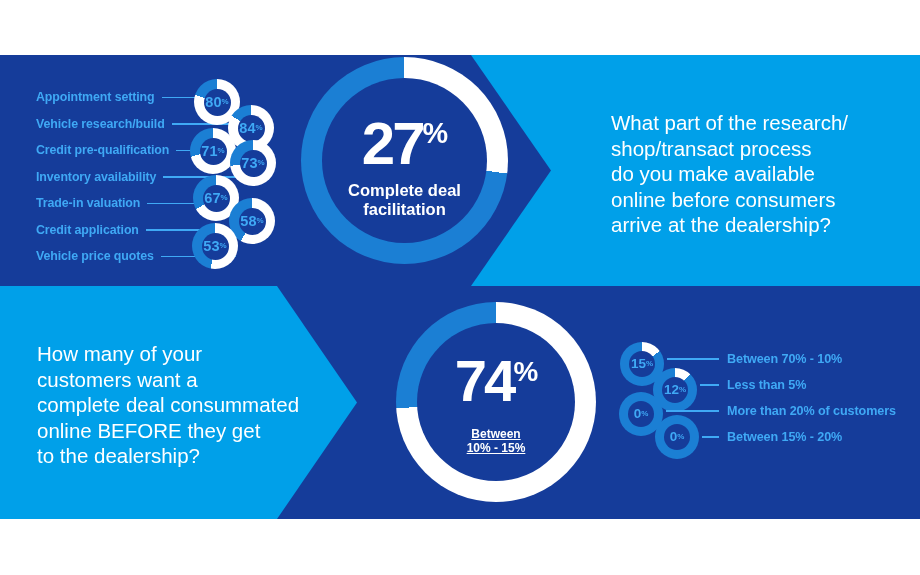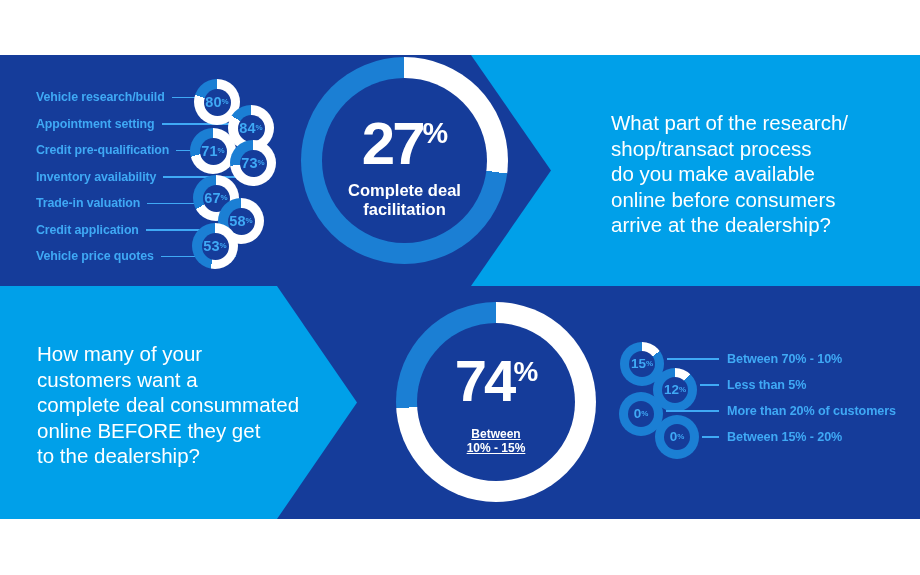--- a/index.html
+++ b/index.html
@@ -209,28 +209,28 @@
   </div>
 
   <div class="question" id="question-top">What part of the research/
 shop/transact process
 do you make available
 online before consumers
 arrive at the dealership?</div>
 
   <div id="label-list">
     <div class="label-row">
+      <span class="label-text">Appointment setting</span>
+      <span class="label-rule"></span>
+    </div>
+    <div class="label-row">
       <span class="label-text">Vehicle research/build</span>
       <span class="label-rule"></span>
     </div>
     <div class="label-row">
-      <span class="label-text">Appointment setting</span>
-      <span class="label-rule"></span>
-    </div>
-    <div class="label-row">
       <span class="label-text">Credit pre-qualification</span>
       <span class="label-rule"></span>
     </div>
     <div class="label-row">
       <span class="label-text">Inventory availability</span>
       <span class="label-rule"></span>
     </div>
     <div class="label-row">
       <span class="label-text">Trade-in valuation</span>
       <span class="label-rule"></span>
@@ -273,21 +273,21 @@
     </div>
   </div>
 
   <div class="donut mini" id="g-67" style="left: 193px; top: 175px; background: conic-gradient(rgb(255, 255, 255) 0deg, rgb(255, 255, 255) 241.2deg, rgb(27, 127, 212) 241.2deg, rgb(27, 127, 212) 360deg);">
     <div class="hole">
       <span class="val">67</span>
         <span class="val" style="font-size:8px;">%</span>
     </div>
   </div>
 
-  <div class="donut mini" id="g-58" style="left: 218px; top: 198px; background: conic-gradient(rgb(255, 255, 255) 0deg, rgb(255, 255, 255) 208.8deg, rgb(27, 127, 212) 208.8deg, rgb(27, 127, 212) 360deg);">
+  <div class="donut mini" id="g-58" style="left: 229px; top: 198px; background: conic-gradient(rgb(255, 255, 255) 0deg, rgb(255, 255, 255) 208.8deg, rgb(27, 127, 212) 208.8deg, rgb(27, 127, 212) 360deg);">
     <div class="hole">
       <span class="val">58</span>
         <span class="val" style="font-size:8px;">%</span>
     </div>
   </div>
 
   <div class="donut mini" id="g-53" style="left: 192px; top: 223px; background: conic-gradient(rgb(255, 255, 255) 0deg, rgb(255, 255, 255) 190.8deg, rgb(27, 127, 212) 190.8deg, rgb(27, 127, 212) 360deg);">
     <div class="hole">
       <span class="val">53</span>
         <span class="val" style="font-size:8px;">%</span>

